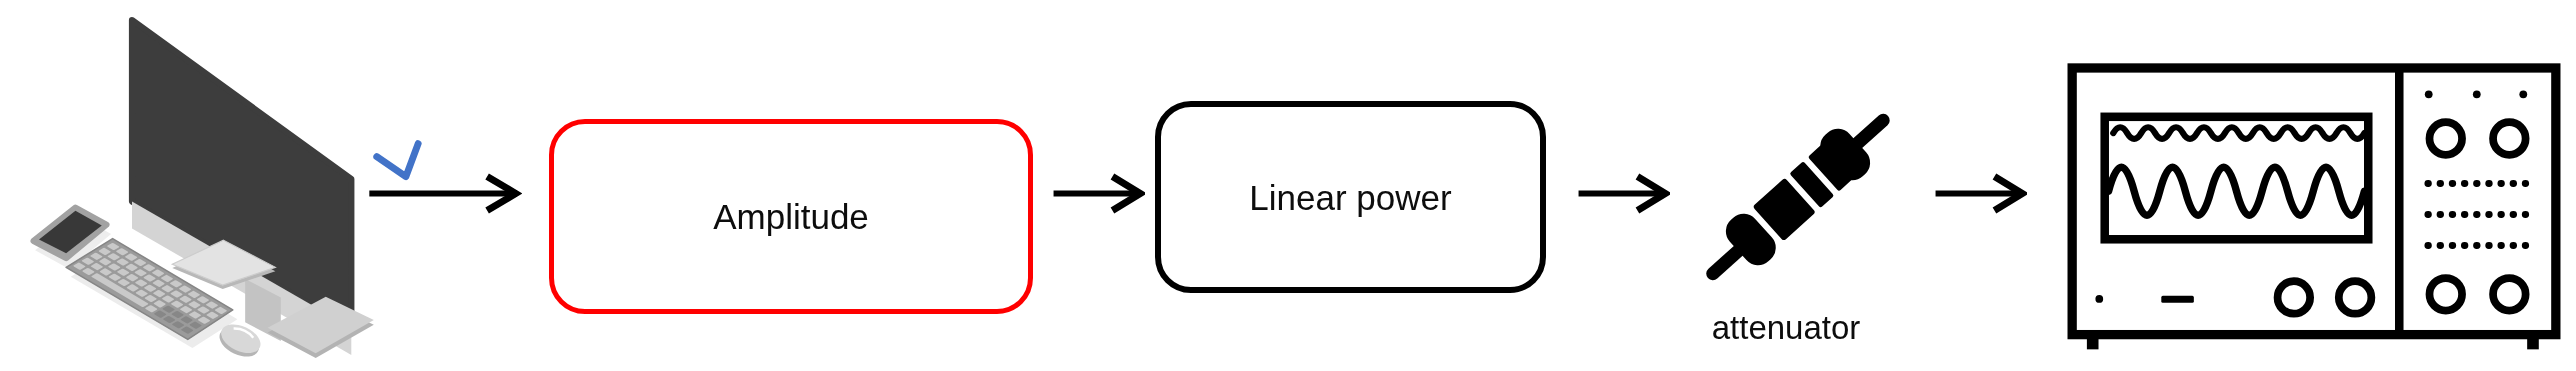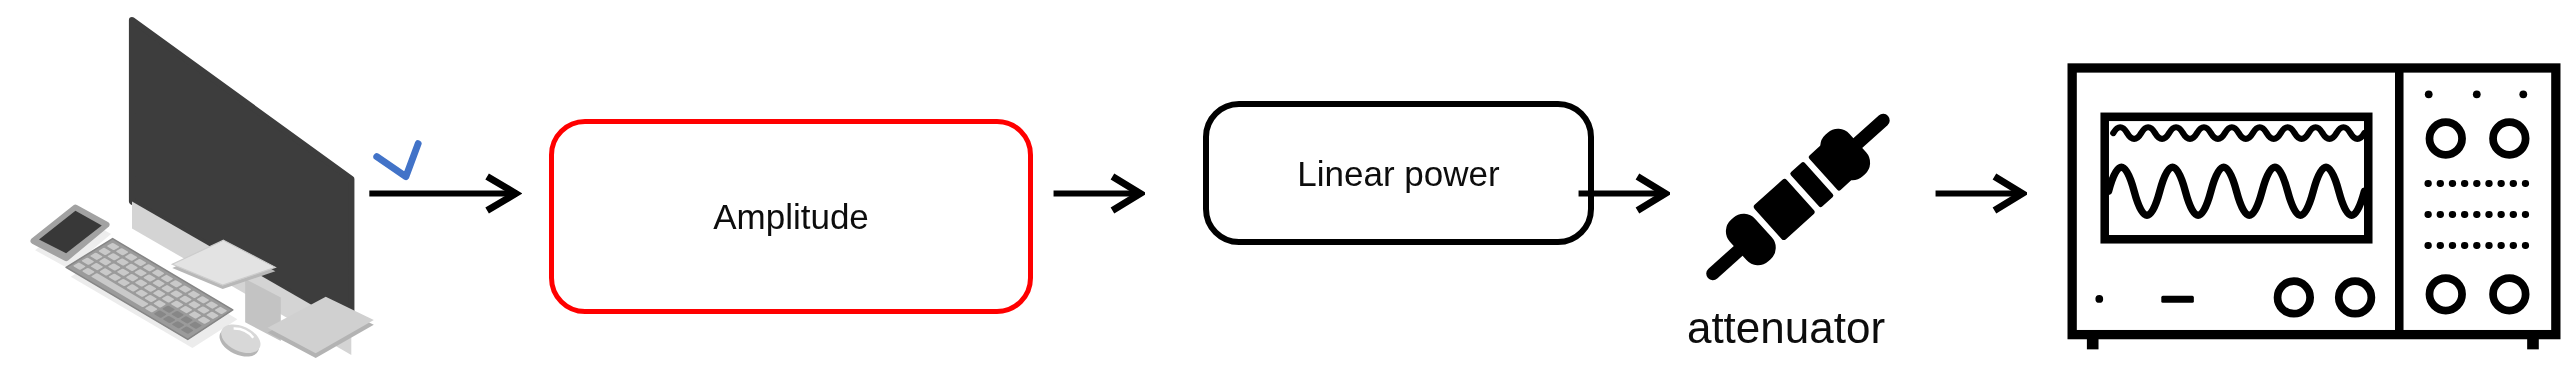--- a/index.html
+++ b/index.html
@@ -3,23 +3,23 @@
 <meta charset="utf-8">
 <style>
   html,body{margin:0;padding:0;background:#ffffff;}
   body{width:2576px;height:371px;position:relative;overflow:hidden;
        font-family:"Liberation Sans",sans-serif;color:#000;}
   .abs{position:absolute;}
   .flow-box{box-sizing:border-box;display:flex;flex-direction:column;
             justify-content:center;align-items:center;text-align:center;
             background:#fff;border-radius:36px;font-size:35px;line-height:45px;color:#0d0d0d;}
   .flow-box.red{border:5.4px solid #ff0000;left:549px;top:99px;width:484px;height:195px;margin-top:20px;}
-  .flow-box.black{border:6.2px solid #000000;left:1155px;top:101px;width:391px;height:144px;margin-left:48px;}
+  .flow-box.black{border:6.2px solid #000000;left:1155px;top:101px;width:391px;height:192px;}
   .icon-label{left:1666px;top:308px;width:240px;text-align:center;
-              font-size:44px;line-height:39px;color:#0d0d0d;}
+              font-size:33px;line-height:39px;color:#0d0d0d;}
   svg{display:block;}
 </style>
 </head>
 <body>
 
 <svg class="abs" style="left:7.7px;top:6.2px;" width="372" height="363" viewBox="0 0 480 468" aria-label="computer">
 
   <polygon points="141,312 296,404 238,441 81,349" fill="#ececec"></polygon>
   <polygon points="91,270 133,294 79,339 35,315" fill="#ededed"></polygon>
 

